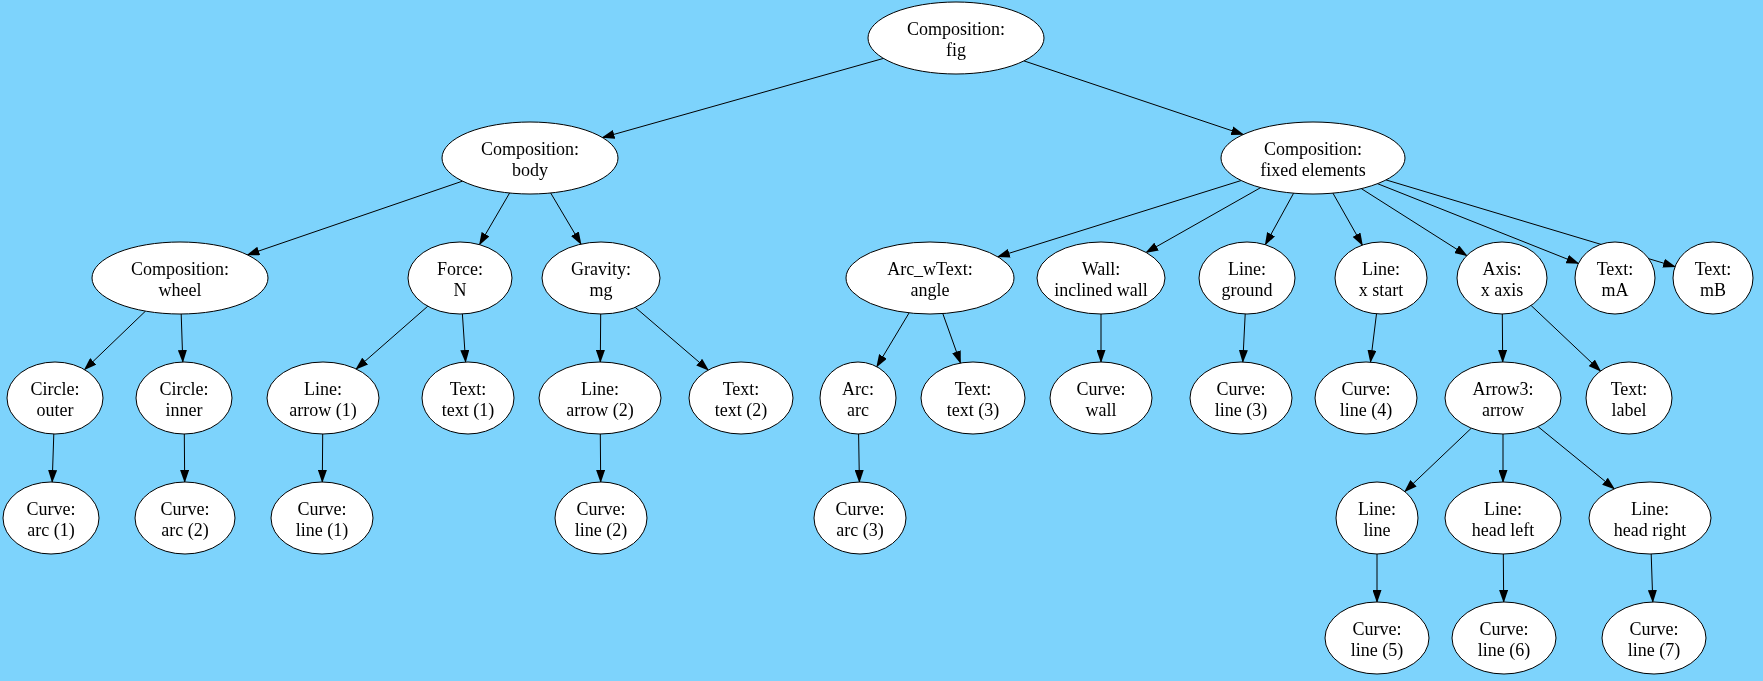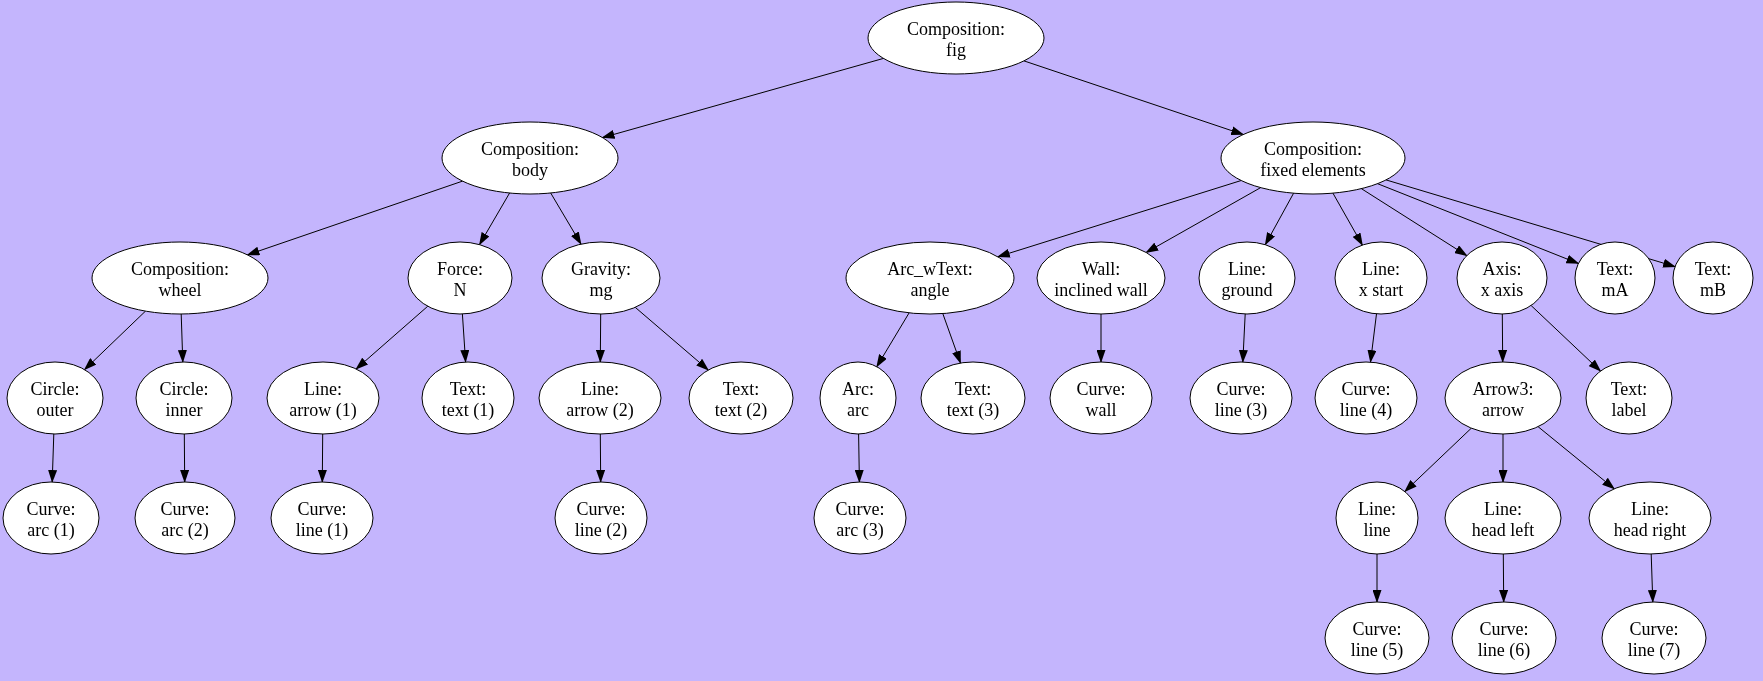--- a/index.html
+++ b/index.html
@@ -3,21 +3,21 @@
 <meta charset="utf-8">
 <style>
   html, body {
     margin: 0;
     padding: 0;
     background: #ffffff;
   }
   .canvas-wrap {
     width: 1763px;
     height: 681px;
-    background: #c4b5fd;
+    background: #7dd3fc;
     overflow: hidden;
   }
   svg {
     display: block;
   }
   svg text {
     font-family: "Liberation Serif", "DejaVu Serif", serif;
     font-size: 18px;
     fill: #000000;
     text-anchor: middle;

